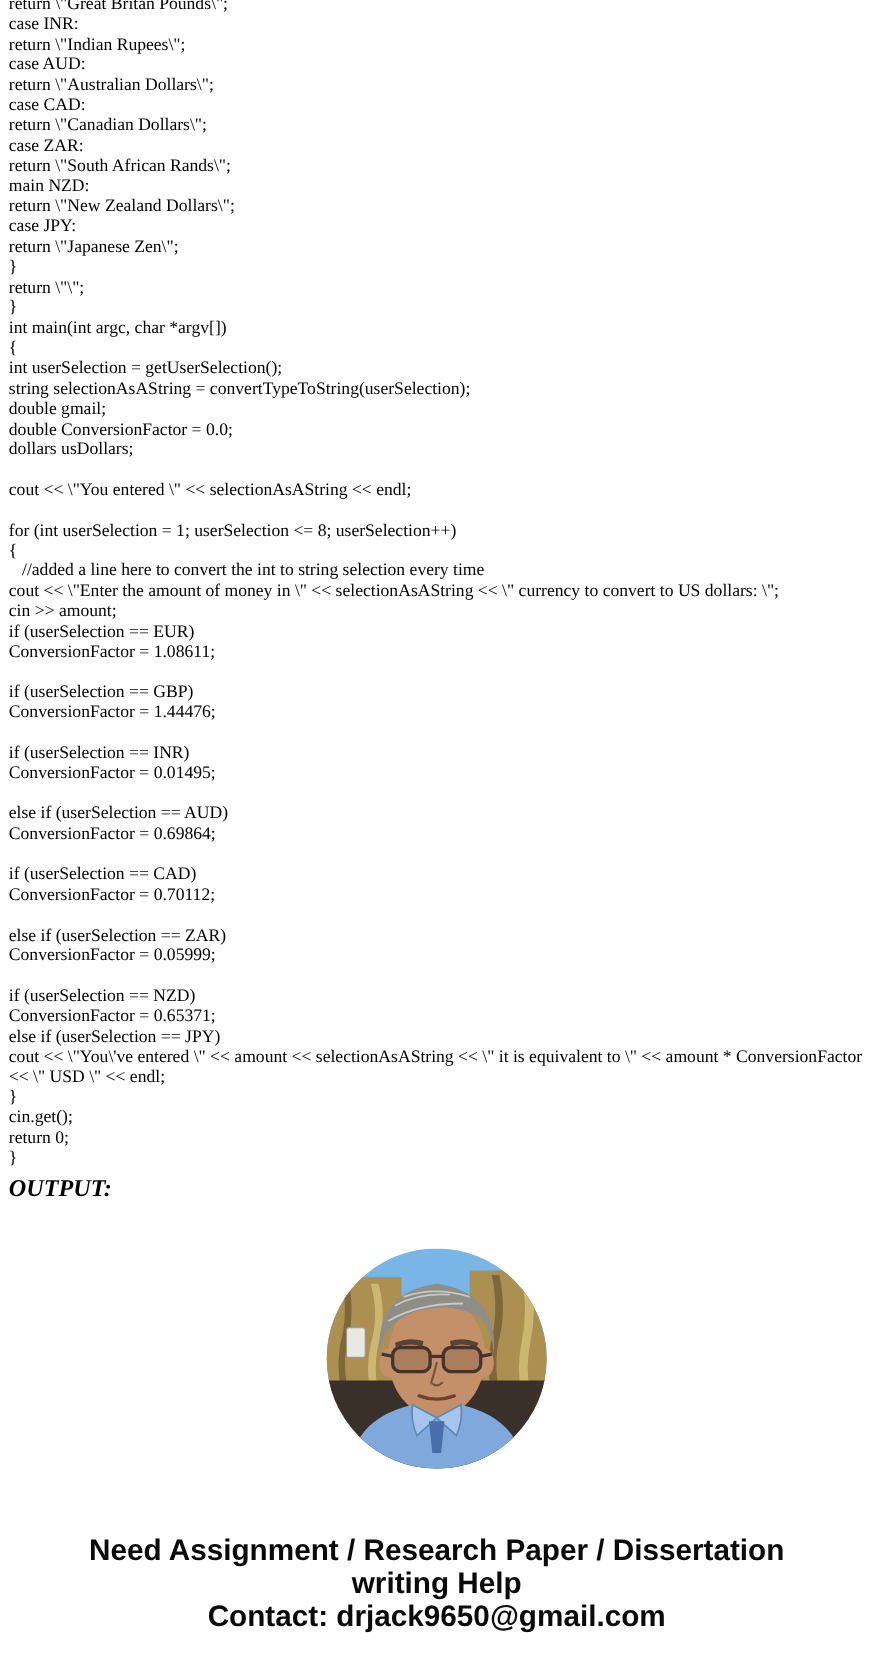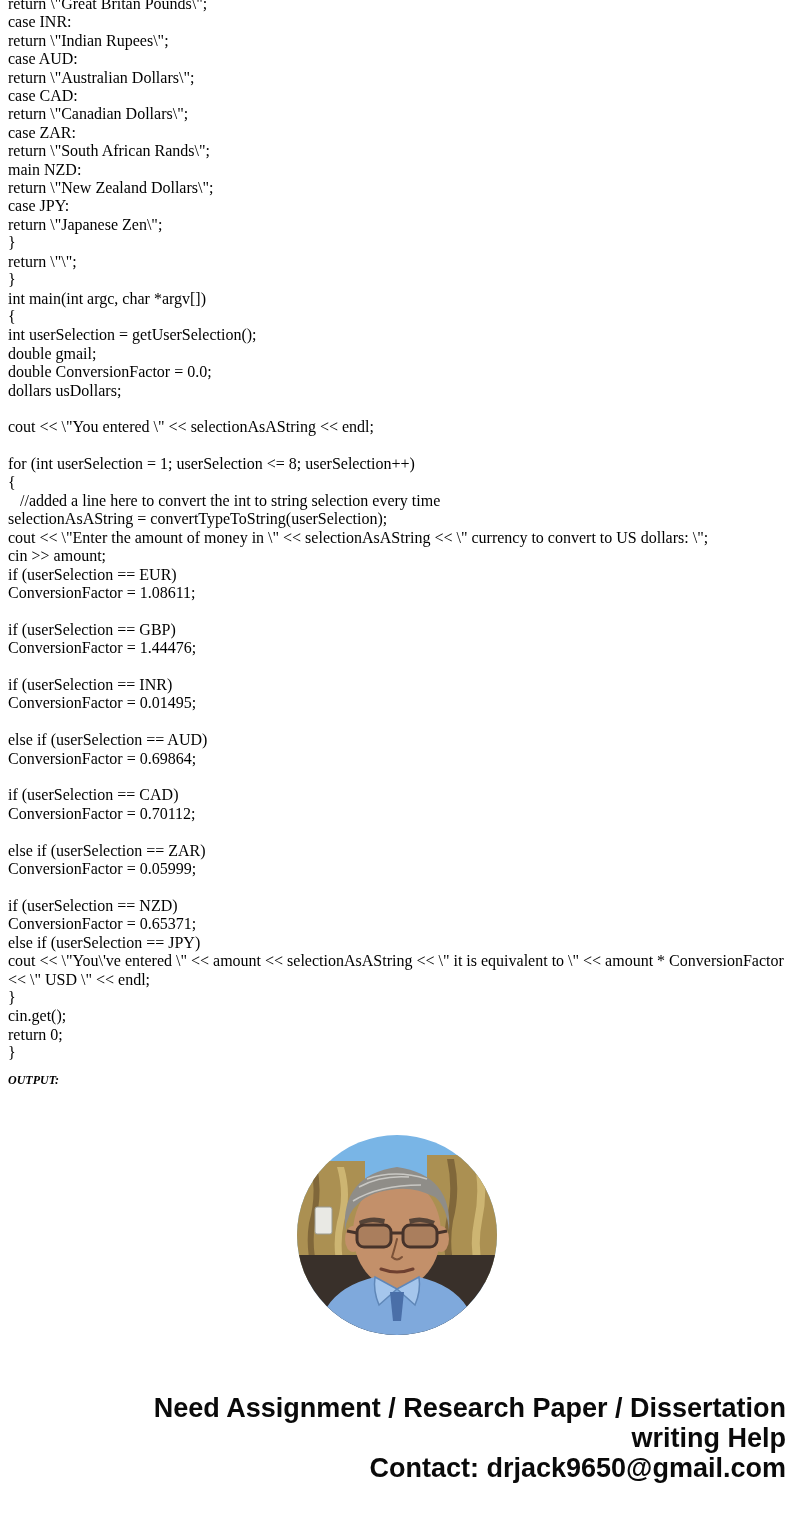--- a/index.html
+++ b/index.html
@@ -24,21 +24,21 @@
     font-size: 16px;
     line-height: 18.4px;
   }
   .code-line {
     white-space: pre-wrap;
     word-wrap: break-word;
   }
   .output-label {
     margin-top: 8px;
     font-family: "Liberation Serif", serif;
-    font-size: 12px;
+    font-size: 22px;
     line-height: 18.4px;
     font-weight: bold;
     font-style: italic;
   }
   
   .avatar-wrap {
     margin-top: 46px;
     text-align: center;
   }
   .avatar-svg {
@@ -59,21 +59,21 @@
   .avatar-svg .frame    { stroke: var(--glasses, #47332a); stroke-width: 3; fill: rgba(60,45,38,0.18); }
   .avatar-svg .brow     { fill: #564438; }
   .avatar-svg .feature  { stroke: #7c5238; stroke-width: 2; fill: none; stroke-linecap: round; }
   .avatar-svg .mouth    { stroke: #6e4030; stroke-width: 3; fill: none; stroke-linecap: round; }
   .avatar-svg .shirt    { fill: var(--shirt, #7fa9dc); }
   .avatar-svg .collar   { fill: var(--collar, #a5c6ec); stroke: #5f87b8; stroke-width: 1.5; }
   .avatar-svg .tie      { fill: var(--tie, #4a6fa8); }
   
   .footer-heading {
     margin-top: 54px;
-    text-align: right;
+    text-align: center;
     font-family: "Liberation Sans", sans-serif;
     font-weight: bold;
     font-size: 27px;
     line-height: 30px;
     color: #0a0a0a;
     letter-spacing: 0px;
   }
   .footer-line { white-space: nowrap; }
 </style>
 </head>
@@ -94,30 +94,30 @@
       <div class="code-line">main NZD:</div>
       <div class="code-line">return \"New Zealand Dollars\";</div>
       <div class="code-line">case JPY:</div>
       <div class="code-line">return \"Japanese Zen\";</div>
       <div class="code-line">}</div>
       <div class="code-line">return \"\";</div>
       <div class="code-line">}</div>
       <div class="code-line">int main(int argc, char *argv[])</div>
       <div class="code-line">{</div>
       <div class="code-line">int userSelection = getUserSelection();</div>
+      <div class="code-line">string selectionAsAString = convertTypeToString(userSelection);</div>
       <div class="code-line">double gmail;</div>
       <div class="code-line">double ConversionFactor = 0.0;</div>
       <div class="code-line">dollars usDollars;</div>
       <div class="code-line">&nbsp;</div>
       <div class="code-line">cout &lt;&lt; \"You entered \" &lt;&lt; selectionAsAString &lt;&lt; endl;</div>
       <div class="code-line">&nbsp;</div>
       <div class="code-line">for (int userSelection = 1; userSelection &lt;= 8; userSelection++)</div>
       <div class="code-line">{</div>
       <div class="code-line">   //added a line here to convert the int to string selection every time</div>
-      <div class="code-line">selectionAsAString = convertTypeToString(userSelection);</div>
       <div class="code-line">cout &lt;&lt; \"Enter the amount of money in \" &lt;&lt; selectionAsAString &lt;&lt; \" currency to convert to US dollars: \";</div>
       <div class="code-line">cin &gt;&gt; amount;</div>
       <div class="code-line">if (userSelection == EUR)</div>
       <div class="code-line">ConversionFactor = 1.08611;</div>
       <div class="code-line">&nbsp;</div>
       <div class="code-line">if (userSelection == GBP)</div>
       <div class="code-line">ConversionFactor = 1.44476;</div>
       <div class="code-line">&nbsp;</div>
       <div class="code-line">if (userSelection == INR)</div>
       <div class="code-line">ConversionFactor = 0.01495;</div>

